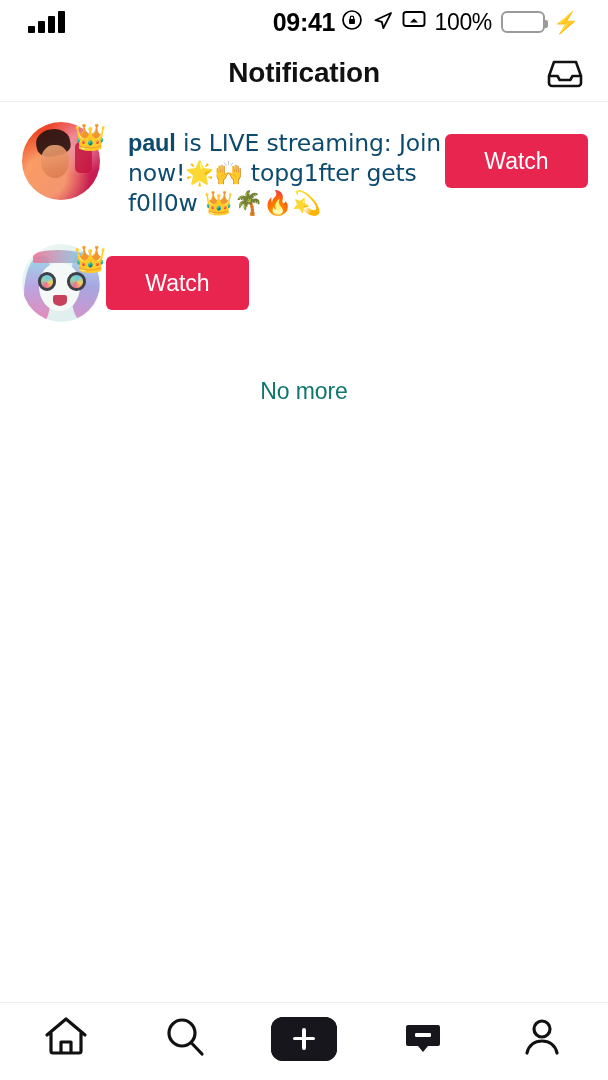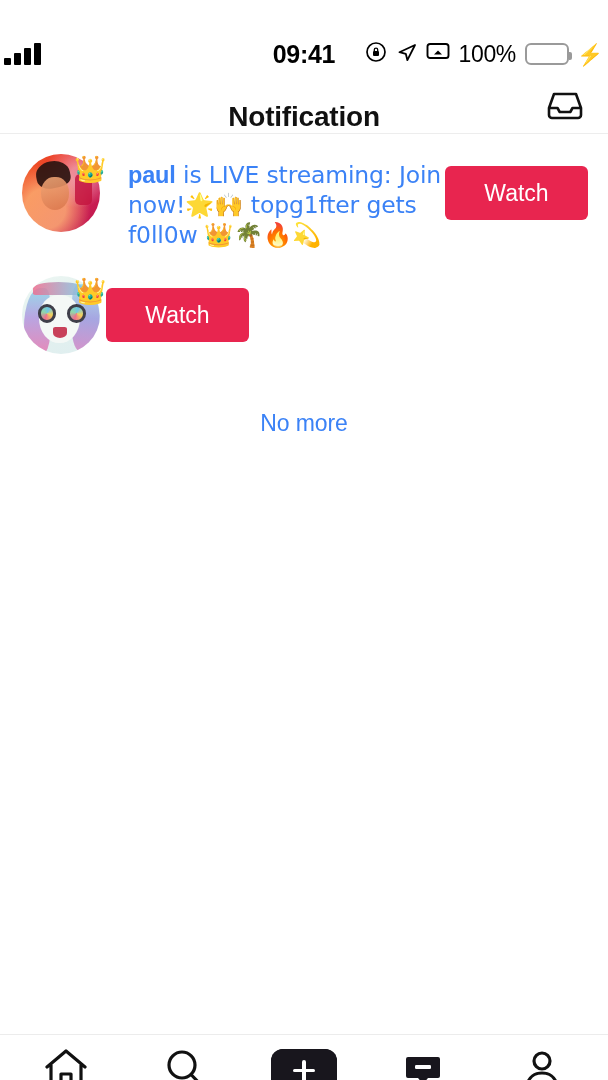--- a/index.html
+++ b/index.html
@@ -8,23 +8,22 @@
     background: #ffffff;
     font-family: "Liberation Sans", sans-serif;
     overflow: hidden;
   }
   .phone { position: relative; width: 608px; height: 1080px; background:#fff; }
 
   
   .statusbar {
     height: 44px; width: 100%;
     display: flex; align-items: center;
-    padding: 0 4px;
+    padding: 0 28px;
     position: relative;
-    margin-top: 32px;
   }
   .sb-left { display: flex; align-items: flex-end; gap: 3px; height: 22px; }
   .bar { width: 7px; background:#000; border-radius: 1px; }
   .bar.b1 { height: 7px; }
   .bar.b2 { height: 12px; }
   .bar.b3 { height: 17px; }
   .bar.b4 { height: 22px; }
 
   .sb-time {
     position: absolute; left:0; right:0; text-align:center;
@@ -43,21 +42,21 @@
   .batt::after {
     content:""; position:absolute; right:-5px; top:7px;
     width:3px; height:8px; background:#9a9a9a; border-radius:0 2px 2px 0;
   }
   .batt-fill { width:100%; height:100%; background:#4ce95b; border-radius:3px; }
   .bolt { font-size: 21px; color:#000; line-height:1; }
 
   
   .header {
     height: 58px; width:100%;
-    display:flex; align-items:flex-end; justify-content:center;
+    display:flex; align-items:center; justify-content:center;
     position: relative; border-bottom: 1px solid #ededed;
   }
   .header-title {
     font-size: 28px; font-weight: 700; color:#111; letter-spacing:-0.2px;
   }
   .header-action {
     position:absolute; right: 22px; top:50%; transform: translateY(-50%);
     width:42px; height:42px; display:flex; align-items:center; justify-content:center;
   }
 
@@ -130,42 +129,42 @@
   }
   .crown {
     position:absolute; right:-2px; top:2px;
     width: 34px; height: 26px; line-height: 26px;
     font-size: 26px; text-align:center;
   }
 
   .notif-body {
     flex: 1 1 auto;
     padding: 6px 2px 0 22px;
-    font-size: 23.5px; line-height: 30px; color:#3b82f6;
+    font-size: 23.5px; line-height: 30px; color:#0c4a6e;
     letter-spacing:-0.15px;
     word-break: break-word;
   }
   .notif-body .uname { font-weight: 700; }
   .emoji { font-family:"DejaVu Sans", sans-serif; }
 
   .watch-btn {
     flex: 0 0 auto;
     align-self: flex-start;
     margin-top: 12px;
     width: 143px; height: 54px;
     background: #e8254f;
     border: none; border-radius: 6px;
     color:#fff; font-size: 23px; font-weight: 500;
     font-family:"Liberation Sans", sans-serif;
     cursor: pointer;
     display:flex; align-items:center; justify-content:center;
   }
 
   .no-more {
-    text-align:center; color:#3b82f6;
+    text-align:center; color:#0f766e;
     font-size: 23px; padding: 38px 0 0 0; letter-spacing:-0.1px;
   }
 
   
   .tabbar {
     position:absolute; left:0; bottom:0; width:100%; height: 78px;
     background:#fff; border-top:1px solid #ececec;
     display:flex; align-items:center; justify-content:space-around;
     padding: 0 6px 6px 6px;
   }

